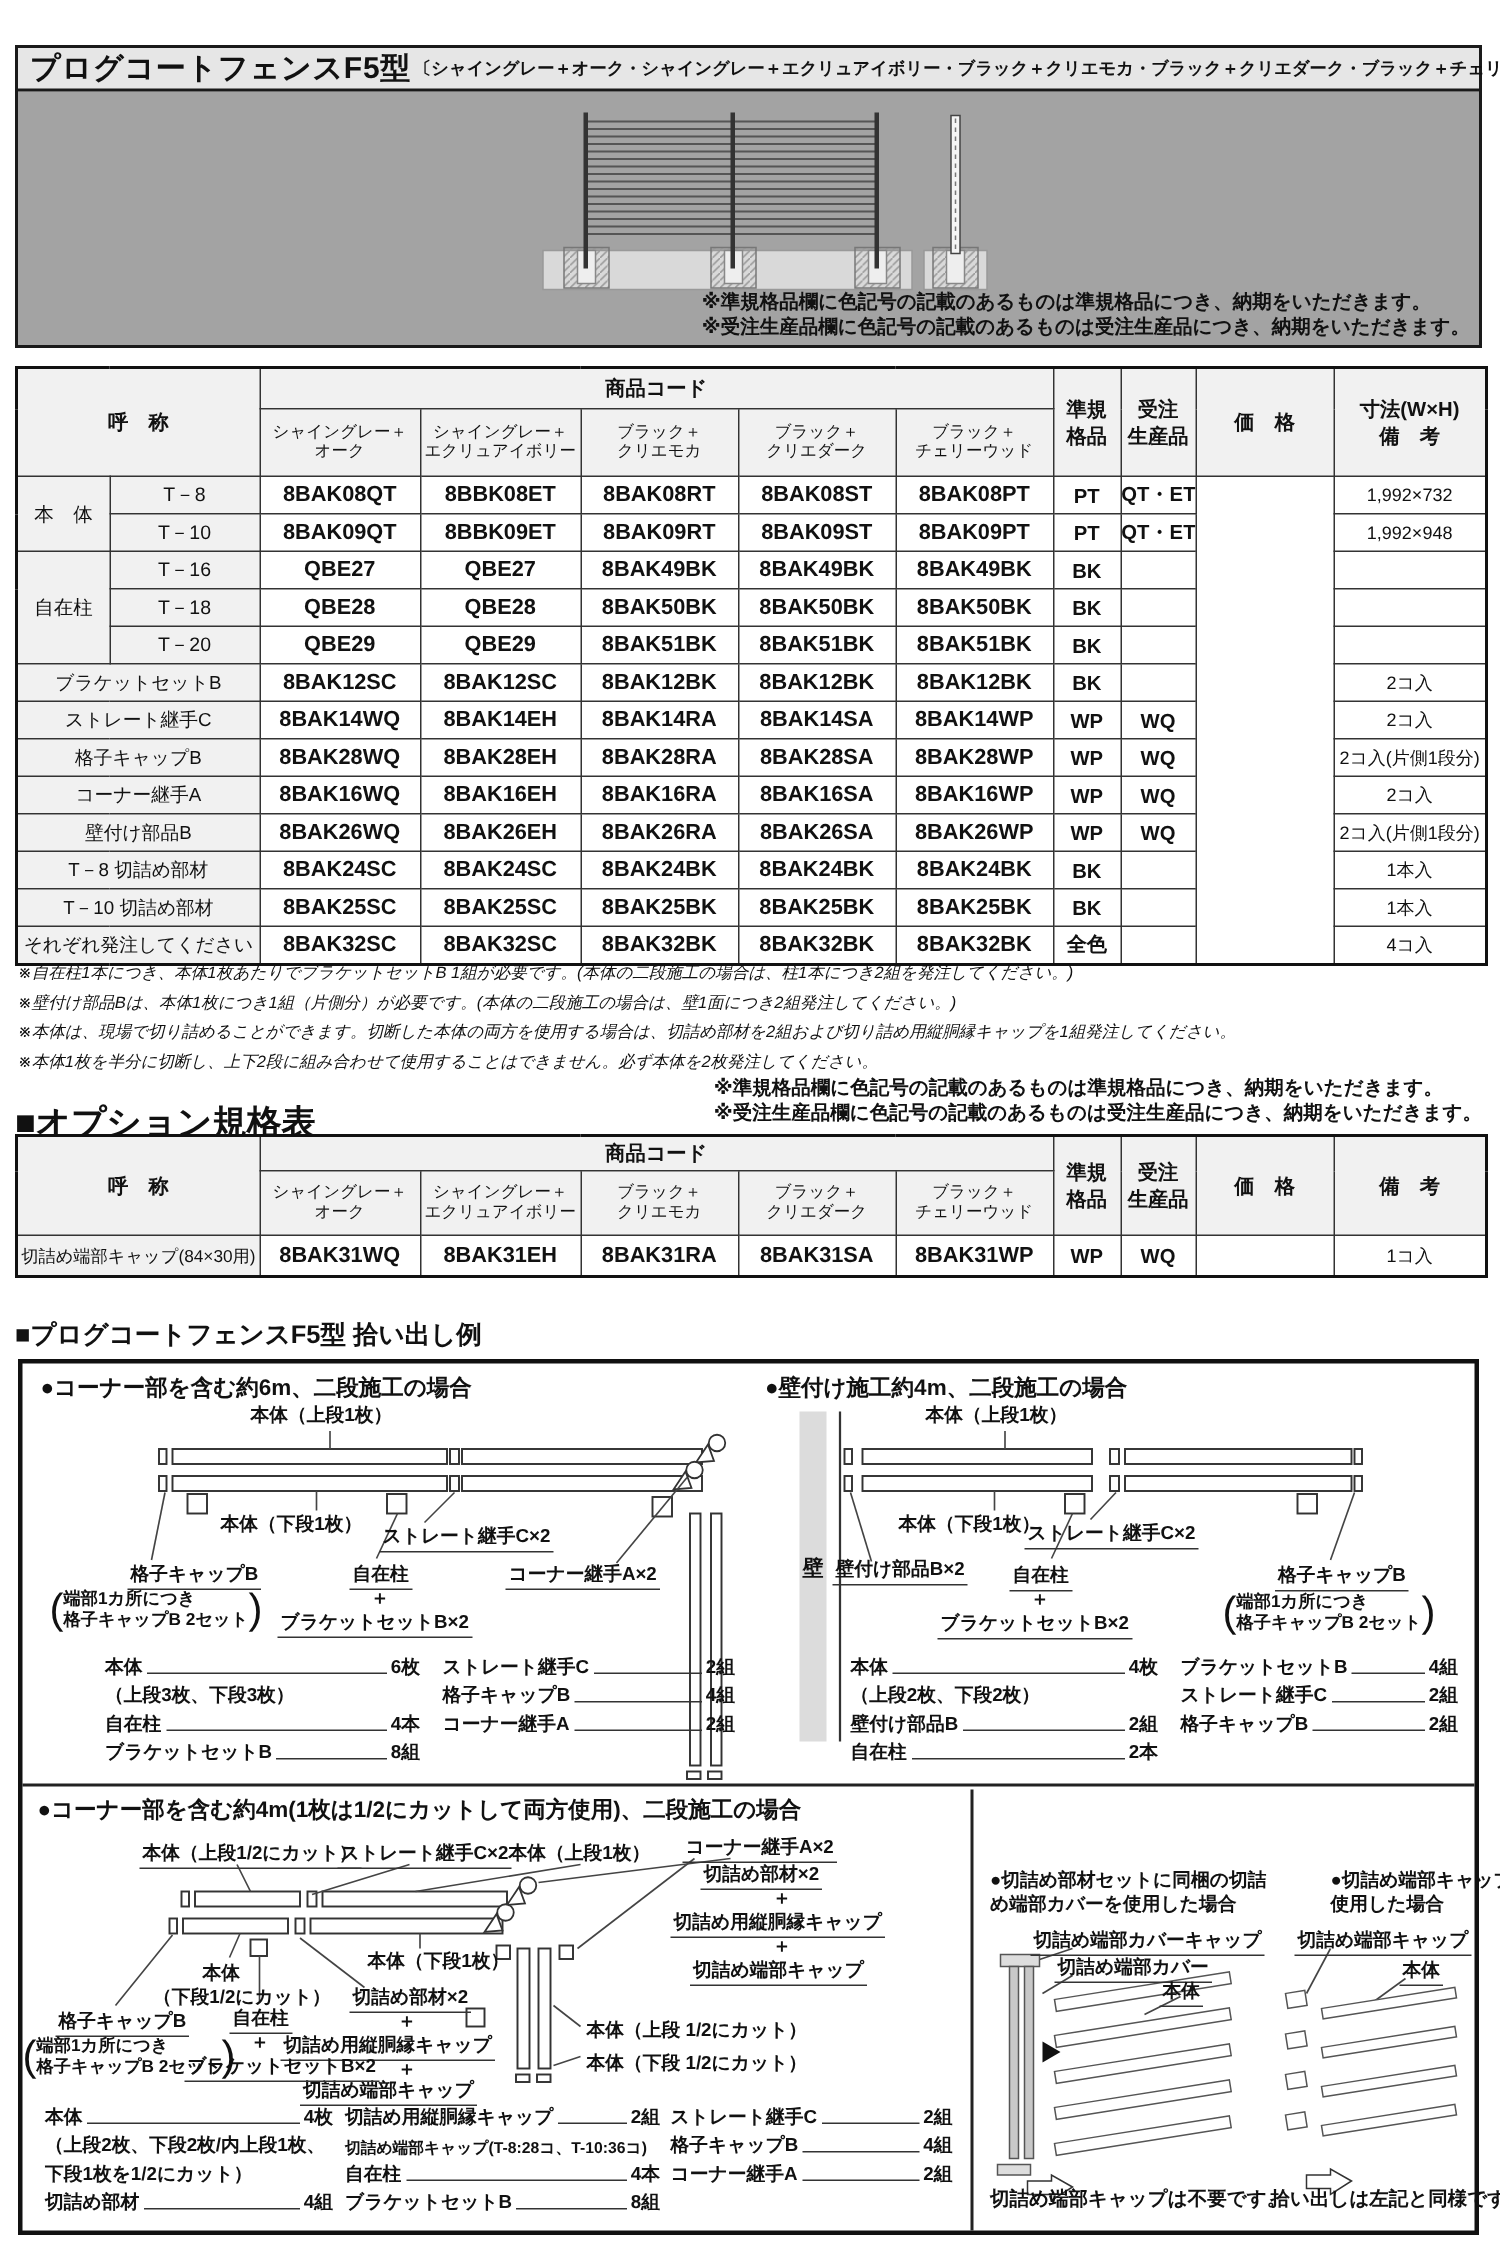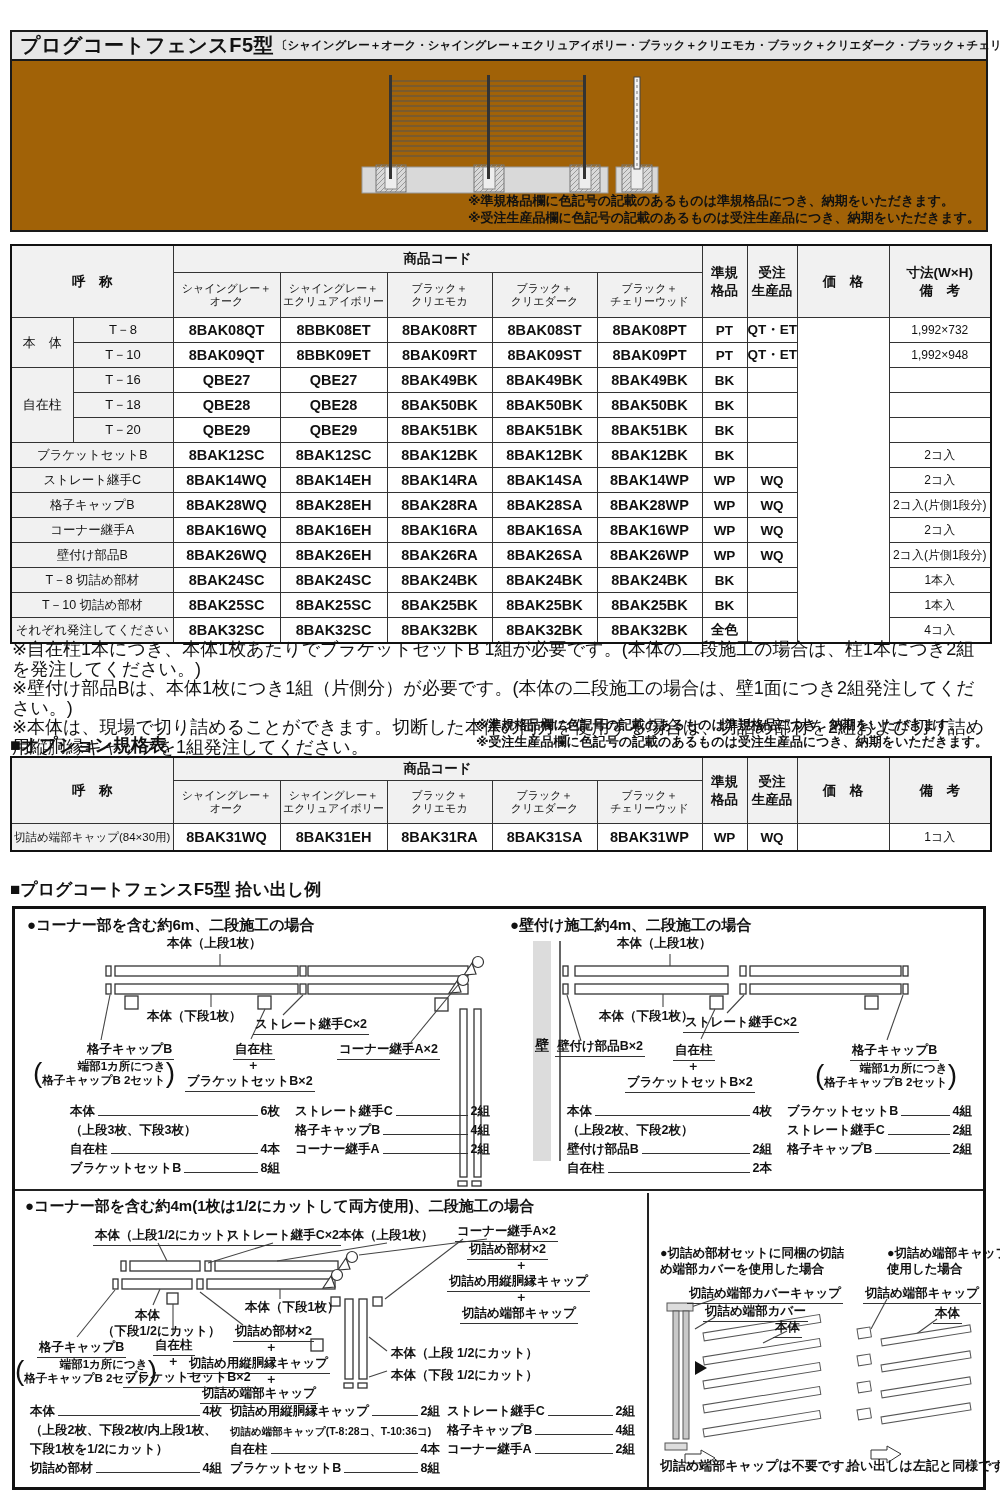--- a/index.html
+++ b/index.html
@@ -1,20 +1,20 @@
 <!DOCTYPE html>
 <html lang="ja"><head>
 <meta charset="utf-8">
 <style>
   html,body{margin:0;padding:0;background:#fff;}
   body{font-family:"Liberation Sans","DejaVu Sans",sans-serif;color:#111;}
   .page{position:relative;width:1000px;height:1496px;background:#fff;overflow:hidden;}
 
   
-  .topbox{position:absolute;left:10px;top:30px;width:978px;height:202px;border:2px solid #1a1a1a;box-sizing:border-box;background:#a16207;}
+  .topbox{position:absolute;left:10px;top:30px;width:978px;height:202px;border:2px solid #1a1a1a;box-sizing:border-box;background:#a3a3a3;}
   .titlebar{height:29px;background:#e6e6e6;border-bottom:2px solid #1a1a1a;display:flex;align-items:center;padding:0 8px;gap:2px;box-sizing:border-box;}
   .t-main{font-size:20px;font-weight:bold;letter-spacing:.5px;white-space:nowrap;}
   .t-colors{font-size:11.5px;font-weight:bold;white-space:nowrap;}
   .illus{position:relative;height:167px;}
   .illus svg{position:absolute;left:348px;top:6px;}
   .topnotes{position:absolute;right:6px;bottom:2px;font-size:13px;font-weight:bold;line-height:16.5px;text-align:left;}
 
   
   table.spec{position:absolute;left:10px;border-collapse:collapse;table-layout:fixed;width:980px;border:2px solid #111;background:#fff;}
   table.spec th,table.spec td{border:1px solid #333;text-align:center;vertical-align:middle;padding:0;white-space:nowrap;overflow:hidden;}
@@ -29,37 +29,37 @@
   .mainTable{top:244px;}
   .mainTable tr.h1 th{height:26px;}
   .mainTable tr.h2 th{height:44px;}
   .optTable{top:756px;}
   .optTable tr.h1 th{height:22px;}
   .optTable tr.h2 th{height:42px;}
   .optTable tr.hb td{height:26px;}
   .optTable td.ncell{font-size:11.5px;}
 
   
-  .mainnotes{position:absolute;left:12px;top:640px;width:980px;font-size:18px;line-height:19.5px;}
+  .mainnotes{position:absolute;left:12px;top:640px;width:980px;font-size:11px;line-height:19.5px;font-style:italic;}
   .optnotes{position:absolute;right:12px;top:716px;font-size:13px;font-weight:bold;line-height:17px;}
-  .optheading{position:absolute;left:10px;top:733px;font-size:18px;font-weight:bold;}
+  .optheading{position:absolute;left:10px;top:733px;font-size:23px;font-weight:bold;}
   .optnote{position:absolute;left:12px;top:853px;font-size:13.5px;}
   .pickheading{position:absolute;left:10px;top:878px;font-size:17px;font-weight:bold;}
 
   
   .exbox{position:absolute;left:12px;top:906px;width:974px;height:584px;border:3px solid #111;box-sizing:border-box;background:#fff;}
   .exbox .inner{position:relative;width:968px;height:578px;}
   .exsvg{position:absolute;left:0;top:0;}
   .extitle{position:absolute;font-size:15px;font-weight:bold;white-space:nowrap;}
   .extitle2{position:absolute;font-size:15px;font-weight:bold;white-space:pre-line;line-height:19px;}
   .lab{position:absolute;font-size:12.5px;font-weight:bold;white-space:nowrap;border-bottom:1.5px solid #333;padding:0 2px 1px 2px;background:rgba(255,255,255,.0);}
   .lab.nl{border-bottom:none;}
   .pgroup{position:absolute;display:flex;align-items:center;font-size:11.5px;font-weight:bold;}
   .pgroup .pp{font-size:28px;font-weight:normal;line-height:1;}
-  .pgroup .ptxt{text-align:right;line-height:14px;white-space:pre-line;}
+  .pgroup .ptxt{text-align:left;line-height:14px;white-space:pre-line;}
   .hr-div{position:absolute;left:0;top:280px;width:968px;border-top:2px solid #222;}
   .vr-div{position:absolute;left:632px;top:284px;height:294px;border-left:2px solid #222;}
   .mlist{position:absolute;}
   .lrow{display:flex;align-items:flex-end;height:19px;font-size:12.5px;font-weight:bold;white-space:nowrap;}
   .lrow .fill{flex:1;border-bottom:1.5px solid #333;margin:0 3px 4px 3px;min-width:12px;}
   .lrow .q{white-space:nowrap;}
   .lrow.small{font-size:10.5px;}
   .subhead{position:absolute;font-size:12.5px;font-weight:bold;white-space:pre-line;line-height:16px;}
   .caption{position:absolute;font-size:13px;font-weight:bold;white-space:nowrap;}
   .walllbl{position:absolute;font-size:14px;font-weight:bold;}

